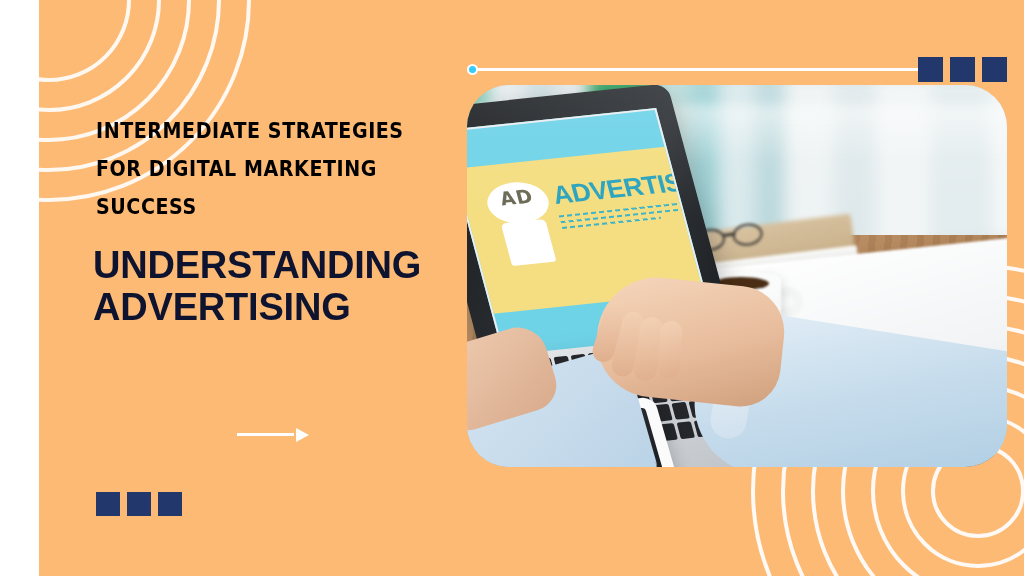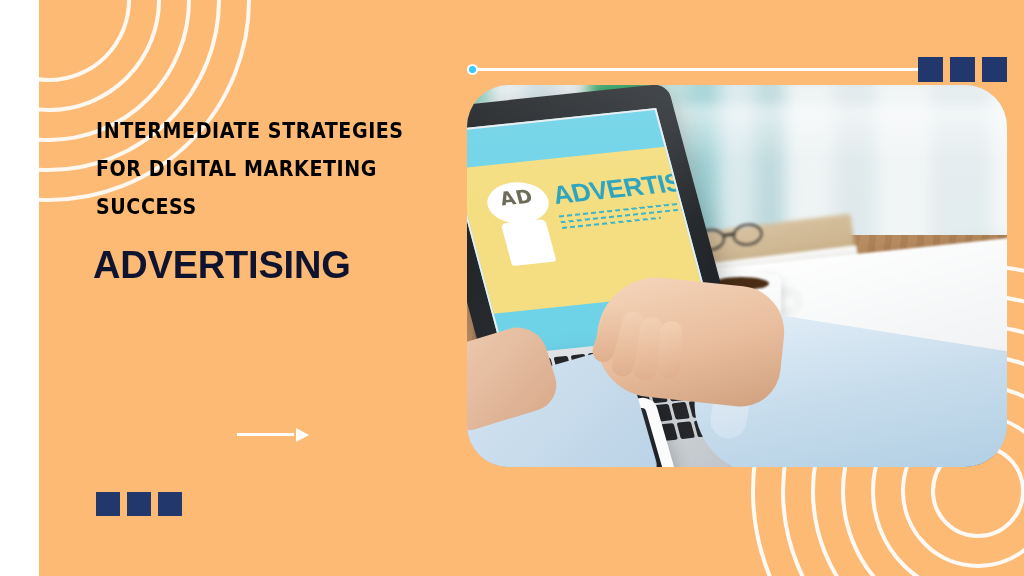--- a/index.html
+++ b/index.html
@@ -392,20 +392,21 @@
     <div id="arrow-head"></div>
   </div>
 
   <div id="subtitle">
     <span>INTERMEDIATE STRATEGIES</span><br>
     <span>FOR DIGITAL MARKETING</span><br>
     <span>SUCCESS</span>
   </div>
 
   <div id="headline">
+    <span class="hl-line">UNDERSTANDING</span>
     <span class="hl-line">ADVERTISING</span>
   </div>
 
   <div id="photo-card">
     <div class="layer bg-wall"></div>
     <div class="layer bg-wall-sheen"></div>
     <div class="layer desk"></div>
 
     <div class="layer book-under"></div>
     <div class="layer book-pages"></div>

